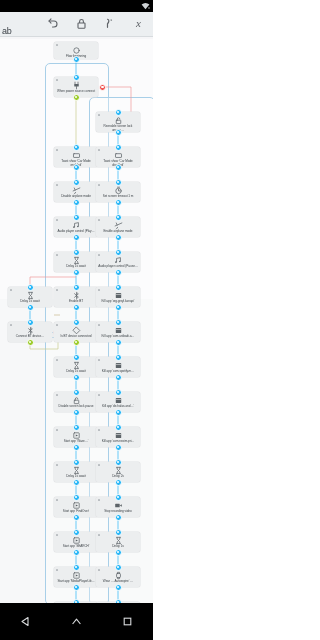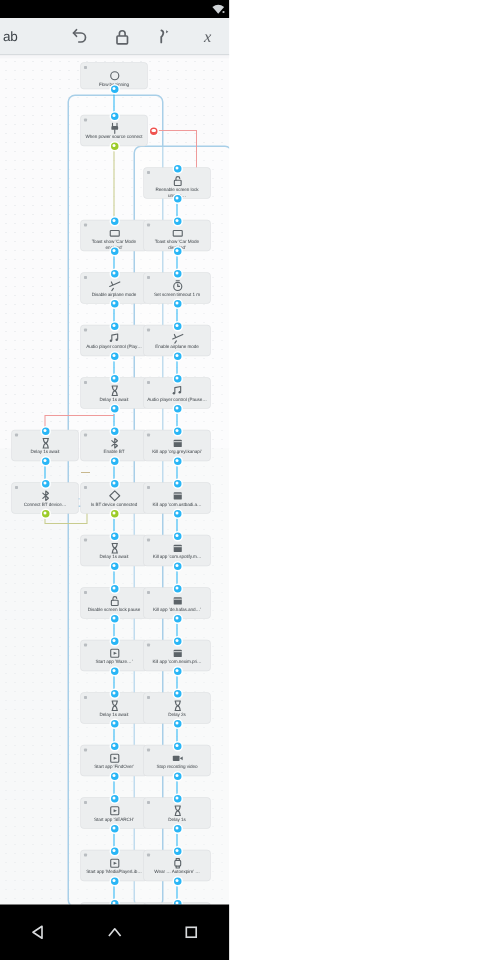--- a/index.html
+++ b/index.html
@@ -14,21 +14,21 @@
   .statusbar{
     position:absolute;left:0;top:0;width:153px;height:12px;
     background:#000;display:flex;align-items:center;justify-content:flex-end;
     padding-right:3px;box-sizing:border-box;
   }
   .statusbar svg{display:block;}
 
   
   .toolbar{
     position:absolute;left:0;top:12px;width:153px;height:25px;
-    background:#eceff1;display:flex;align-items:center;box-sizing:border-box;
+    background:#eceff1;display:flex;align-items:flex-end;box-sizing:border-box;
     border-bottom:1px solid #d7dbde;
   }
   .toolbar-title{
     font-size:9px;color:#3d4349;padding-left:2px;white-space:nowrap;
     overflow:hidden;flex:0 0 auto;width:36px;letter-spacing:-0.2px;
   }
   .tb-btn{
     width:29px;height:25px;display:flex;align-items:center;justify-content:center;
     color:#5f6368;
   }

